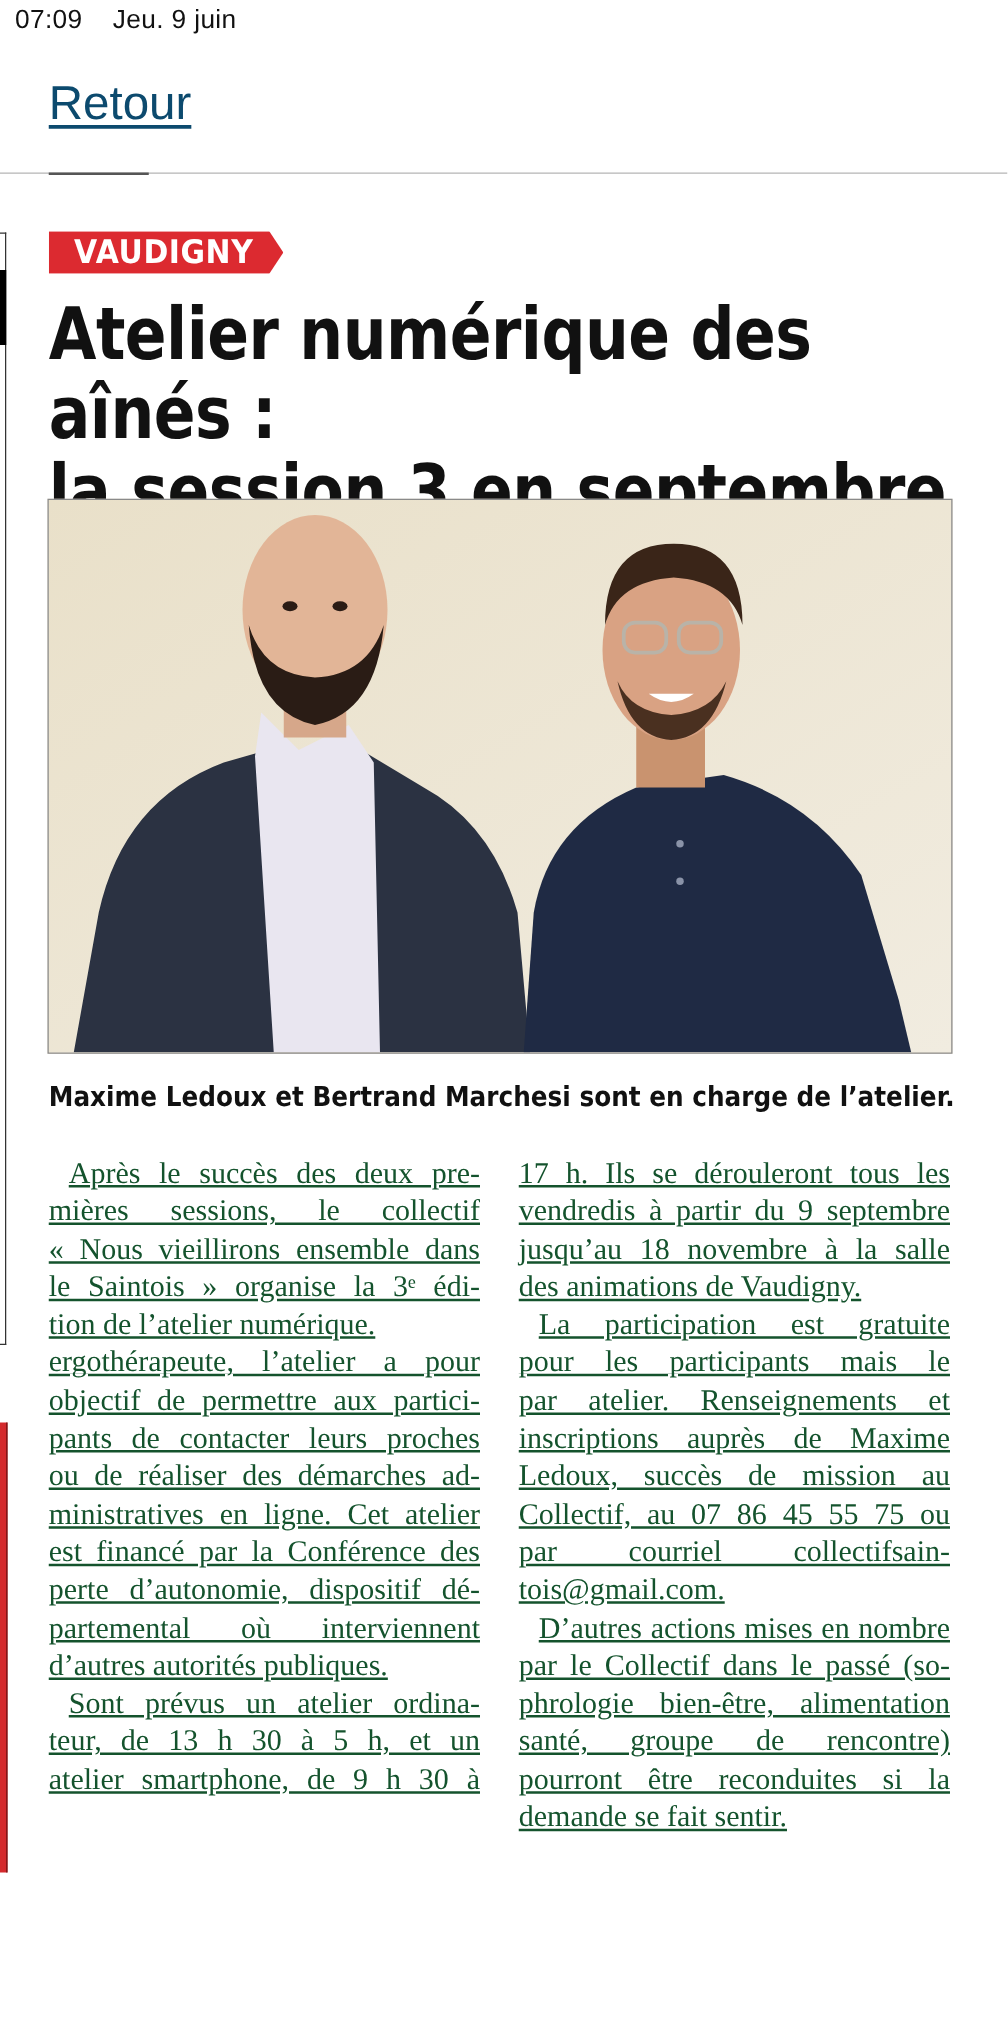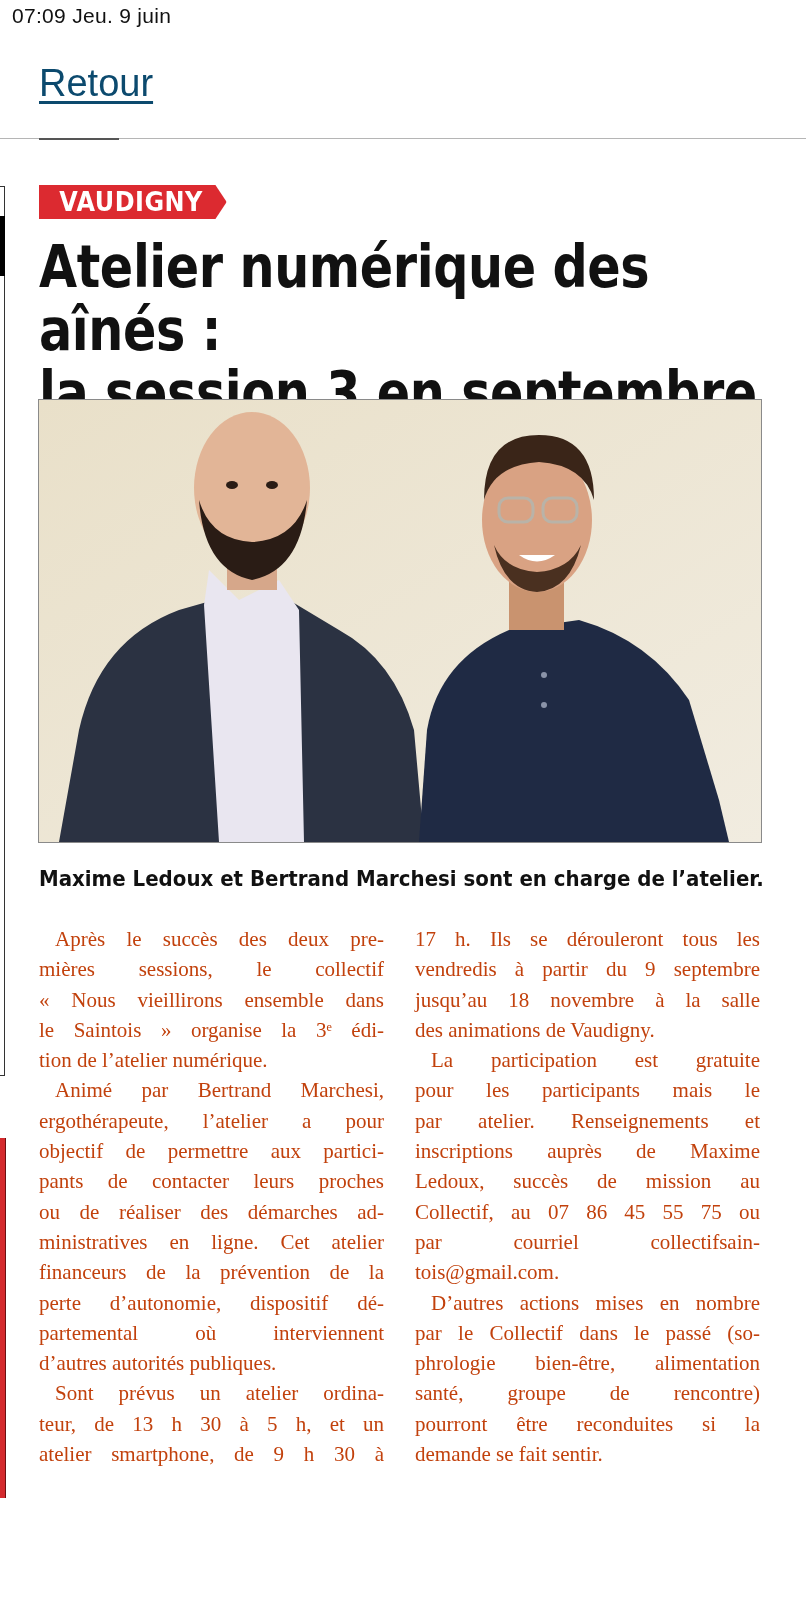--- a/index.html
+++ b/index.html
@@ -1,21 +1,21 @@
 <!DOCTYPE html>
 <html><head>
   <meta charset="utf-8">
   <style>
     html, body { margin: 0; padding: 0; }
     body {
       width: 806px; height: 1620px; background: #ffffff; position: relative; overflow: hidden;
       font-family: "Liberation Sans", sans-serif; color: #111;
     }
     .status-bar { position: absolute; left: 12px; top: 4px; font-size: 21px; color: #111; letter-spacing: 0.3px; }
-    .status-bar .time { }
+    .status-bar .time { margin-right: 18px; }
     .back-link {
       position: absolute; left: 39px; top: 62px; font-size: 38px; color: #0c4a6e; text-decoration: underline;
       text-decoration-thickness: 3px; text-underline-offset: 5px; cursor: pointer;
     }
     .header-divider { position: absolute; left: 0; top: 138px; width: 806px; height: 1px; background: #b5b5b5; }
     .header-divider-accent { position: absolute; left: 39px; top: 138px; width: 80px; height: 2px; background: #555; }
 
     .side-frame-top {
       position: absolute; left: -2px; top: 186px; width: 6px; height: 888px;
       border: 1px solid #333; border-left: none; background: #fff;
@@ -43,22 +43,22 @@
       position: absolute; left: 38px; top: 399px; width: 722px; height: 442px;
       border: 1px solid #8a8a8a; overflow: hidden; background: #ebe4d3;
     }
     .photo svg { display: block; }
     .caption {
       position: absolute; left: 39px; top: 866px; width: 850px; font-family: "DejaVu Sans", sans-serif;
       font-weight: bold; font-size: 22px; color: #111; transform: scaleX(0.9); transform-origin: left top;
       white-space: nowrap;
     }
     .col {
-      position: absolute; top: 924px; font-family: "Liberation Serif", serif; font-size: 21px;
-      line-height: 30.3px; color: #c2410c;
+      position: absolute; top: 924px; font-family: "Liberation Serif", serif; font-size: 24px;
+      line-height: 30.3px; color: #14532d; text-decoration: underline;
     }
     .col.left { left: 39px; width: 345px; }
     .col.right { left: 415px; width: 345px; }
     .line { white-space: nowrap; display: block; text-align: justify; text-align-last: justify; height: 30.3px; }
     .line.last { text-align-last: left; }
     .line.indent { padding-left: 16px; }
   </style>
 </head>
 <body>
 
@@ -124,27 +124,26 @@
 </div>
 
 <div class="caption">Maxime Ledoux et Bertrand Marchesi sont en charge de l’atelier.</div>
 
 <div class="col left" id="col-left">
     <span class="line indent">Après le succès des deux pre-</span>
     <span class="line">mières sessions, le collectif</span>
     <span class="line">« Nous vieillirons ensemble dans</span>
     <span class="line">le Saintois » organise la 3ᵉ édi-</span>
     <span class="line last">tion de l’atelier numérique.</span>
-    <span class="line indent">Animé par Bertrand Marchesi,</span>
     <span class="line">ergothérapeute, l’atelier a pour</span>
     <span class="line">objectif de permettre aux partici-</span>
     <span class="line">pants de contacter leurs proches</span>
     <span class="line">ou de réaliser des démarches ad-</span>
     <span class="line">ministratives en ligne. Cet atelier</span>
-    <span class="line">financeurs de la prévention de la</span>
+    <span class="line">est financé par la Conférence des</span>
     <span class="line">perte d’autonomie, dispositif dé-</span>
     <span class="line">partemental où interviennent</span>
     <span class="line last">d’autres autorités publiques.</span>
     <span class="line indent">Sont prévus un atelier ordina-</span>
     <span class="line">teur, de 13 h 30 à 5 h, et un</span>
     <span class="line">atelier smartphone, de 9 h 30 à</span>
   </div>
 <div class="col right" id="col-right">
     <span class="line">17 h. Ils se dérouleront tous les</span>
     <span class="line">vendredis à partir du 9 septembre</span>

